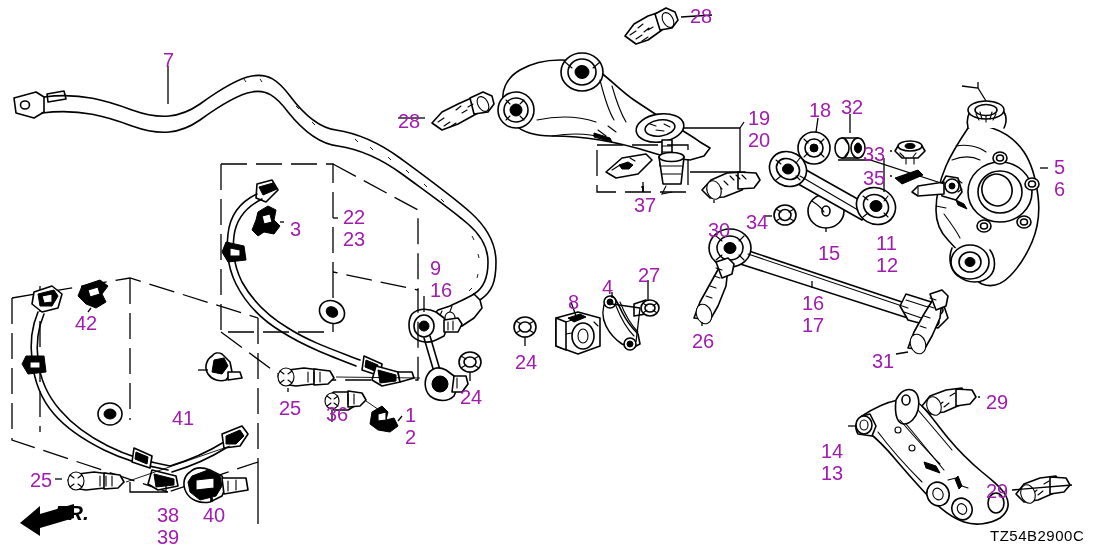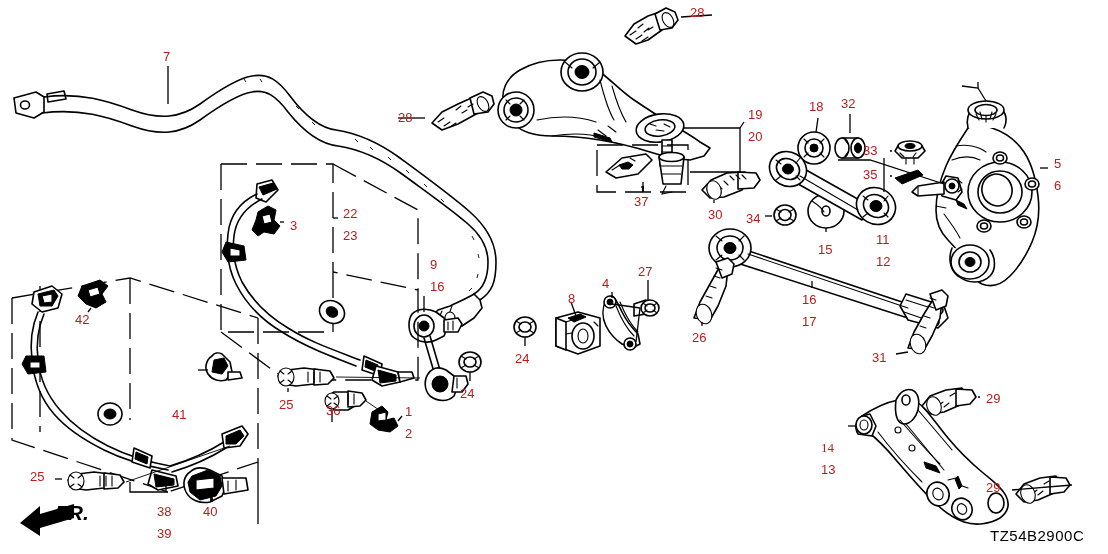--- a/index.html
+++ b/index.html
@@ -2,21 +2,21 @@
 <html><head>
 <meta charset="utf-8">
 <title>Rear Suspension Parts Diagram</title>
 <style>
   html,body{margin:0;padding:0;background:#ffffff;}
   body{width:1108px;height:554px;overflow:hidden;
        font-family:"Liberation Sans", sans-serif;color:#000;}
   #sheet{position:relative;width:1108px;height:554px;background:#fff;}
   svg#art{position:absolute;left:0;top:0;width:1108px;height:554px;}
   .lbl{position:absolute;font-family:"Liberation Sans", sans-serif;
-       font-size:13px;font-weight:400;color:#b91c1c;line-height:1;
+       font-size:20px;font-weight:400;color:#a21caf;line-height:1;
        letter-spacing:0px;white-space:nowrap;}
   .partno{position:absolute;font-size:15px;letter-spacing:0.5px;
           font-family:"Liberation Sans", sans-serif;color:#000;white-space:nowrap;}
   .frtext{position:absolute;font-size:21px;font-weight:bold;font-style:italic;
           font-family:"Liberation Sans", sans-serif;color:#000;white-space:nowrap;}
 </style>
 </head>
 <body>
 
 <div id="sheet">
@@ -567,21 +567,21 @@
 <div class="lbl" style="left:398px;top:111px;">28</div>
 <div class="lbl" style="left:748px;top:108px;">19</div>
 <div class="lbl" style="left:748px;top:130px;">20</div>
 <div class="lbl" style="left:809px;top:100px;">18</div>
 <div class="lbl" style="left:841px;top:97px;">32</div>
 <div class="lbl" style="left:863px;top:144px;">33</div>
 <div class="lbl" style="left:863px;top:168px;">35</div>
 <div class="lbl" style="left:1054px;top:157px;">5</div>
 <div class="lbl" style="left:1054px;top:179px;">6</div>
 <div class="lbl" style="left:634px;top:195px;">37</div>
-<div class="lbl" style="left:708px;top:208px;">30</div>
+<div class="lbl" style="left:708px;top:220px;">30</div>
 <div class="lbl" style="left:746px;top:212px;">34</div>
 <div class="lbl" style="left:818px;top:243px;">15</div>
 <div class="lbl" style="left:876px;top:233px;">11</div>
 <div class="lbl" style="left:876px;top:255px;">12</div>
 <div class="lbl" style="left:802px;top:293px;text-align:center;">16</div>
 <div class="lbl" style="left:802px;top:315px;">17</div>
 <div class="lbl" style="left:692px;top:331px;">26</div>
 <div class="lbl" style="left:872px;top:351px;">31</div>
 <div class="lbl" style="left:290px;top:219px;">3</div>
 <div class="lbl" style="left:343px;top:207px;">22</div>
@@ -597,21 +597,21 @@
 <div class="lbl" style="left:172px;top:366px;margin-top:42px;">41</div>
 <div class="lbl" style="left:279px;top:398px;">25</div>
 <div class="lbl" style="left:30px;top:470px;">25</div>
 <div class="lbl" style="left:318px;top:404px;margin-left:8px;">36</div>
 <div class="lbl" style="left:405px;top:405px;">1</div>
 <div class="lbl" style="left:405px;top:427px;">2</div>
 <div class="lbl" style="left:157px;top:505px;">38</div>
 <div class="lbl" style="left:157px;top:527px;">39</div>
 <div class="lbl" style="left:203px;top:505px;">40</div>
 <div class="lbl" style="left:821px;top:419px;margin-top:44px;">13</div>
-<div class="lbl" style="left:821px;top:441px;font-family:Liberation Serif, serif;">14</div>
+<div class="lbl" style="left:821px;top:441px;">14</div>
 <div class="lbl" style="left:986px;top:392px;">29</div>
 <div class="lbl" style="left:986px;top:481px;">29</div>
 
 <svg style="position:absolute;left:18px;top:498px;width:58px;height:40px;" viewBox="0 0 58 40">
   <path d="M2,25 L22,8 L22,16 L56,6 L56,20 L22,30 L22,38 Z" fill="#000"></path>
 </svg>
 <div class="frtext" style="left:55px;top:501px;">FR.</div>
 
 <div class="partno" style="left:990px;top:527px;">TZ54B2900C</div>
 

